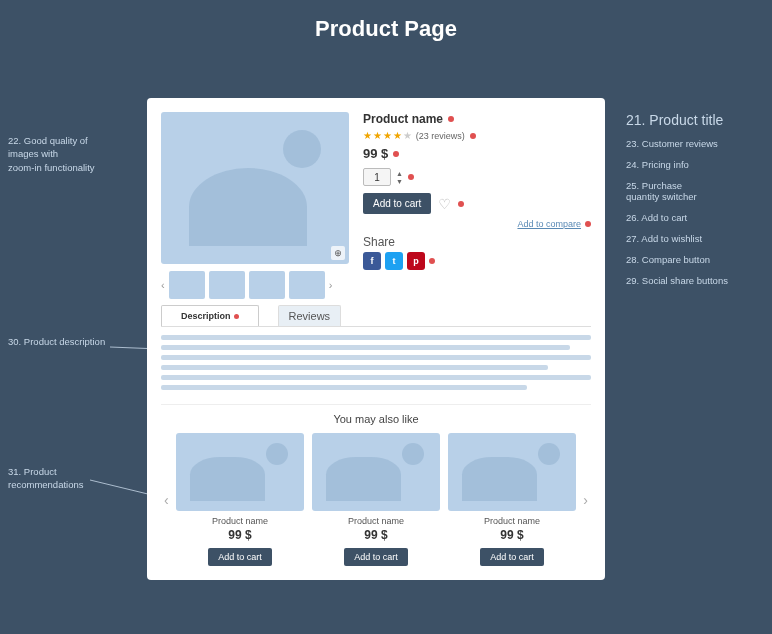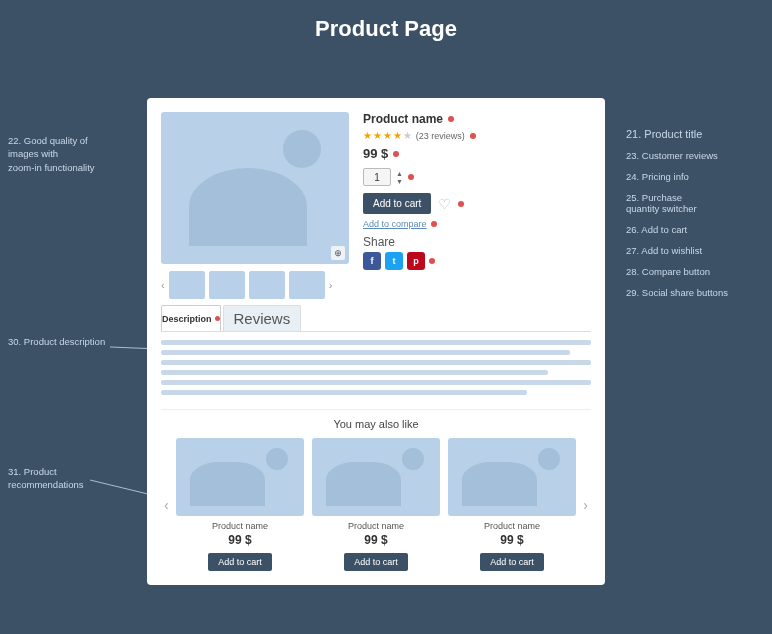--- a/index.html
+++ b/index.html
@@ -65,21 +65,21 @@
     <div style="position:absolute; left:8px; top:285px; color:#c8d8e8; font-size:9.5px; line-height:1.4;">
       <span>30. Product description</span>
     </div>
 
     <div style="position:absolute; left:8px; top:415px; color:#c8d8e8; font-size:9.5px; line-height:1.4; width:100px;">
       <span style="white-space:pre-line;">31. Product
 recommendations</span>
     </div>
 
     <div style="position:absolute; right:6px; top:62px; width:140px;">
-      <div style="color:#c8d8e8; font-size:11px; margin-bottom:10px;margin-top:16px;">21. Product title</div>
+      <div style="color:#c8d8e8; font-size:14px; margin-bottom:10px;">21. Product title</div>
       <div style="color:#c8d8e8; font-size:9.5px; margin-bottom:10px;">23. Customer reviews</div>
       <div style="color:#c8d8e8; font-size:9.5px; margin-bottom:10px;">24. Pricing info</div>
       <div style="color:#c8d8e8; font-size:9.5px; margin-bottom:10px; white-space:pre-line;">25. Purchase
 quantity switcher</div>
       <div style="color:#c8d8e8; font-size:9.5px; margin-bottom:10px;">26. Add to cart</div>
       <div style="color:#c8d8e8; font-size:9.5px; margin-bottom:10px;">27. Add to wishlist</div>
       <div style="color:#c8d8e8; font-size:9.5px; margin-bottom:10px;">28. Compare button</div>
       <div style="color:#c8d8e8; font-size:9.5px; margin-bottom:10px;">29. Social share buttons</div>
     </div>
 
@@ -135,44 +135,44 @@
             </div>
             <span style="width:6px; height:6px; background:#e05050; border-radius:50%; display:inline-block; flex-shrink:0;"></span>
           </div>
 
           <div style="display:flex; align-items:center; gap:7px; margin-bottom:5px;">
             <button style="background:#3d5166; color:#fff; font-size:10px; padding:5px 10px; border-radius:2px; border:none; cursor:pointer;">Add to cart</button>
             <span style="color:#bbb; font-size:14px; cursor:pointer;">♡</span>
             <span style="width:6px; height:6px; background:#e05050; border-radius:50%; display:inline-block; flex-shrink:0;"></span>
           </div>
 
-          <div style="margin-bottom:6px; display:flex; align-items:center; gap:4px;">
+          <div style="margin-bottom:6px; display:flex; align-items:center; gap:4px;justify-content:flex-end;">
             <span style="font-size:9px; color:#5a8ab5; text-decoration:underline; cursor:pointer;">Add to compare</span>
             <span style="width:6px; height:6px; background:#e05050; border-radius:50%; display:inline-block; flex-shrink:0;"></span>
           </div>
 
           <div>
             <div style="font-size:12px; color:#555; margin-bottom:3px;">Share</div>
             <div style="display:flex; gap:4px; align-items:center;">
               <div style="width:18px; height:18px; background:#3b5998; border-radius:3px; display:flex; align-items:center; justify-content:center; font-size:9px; color:#fff; cursor:pointer; font-weight:bold;">f</div>
               <div style="width:18px; height:18px; background:#1da1f2; border-radius:3px; display:flex; align-items:center; justify-content:center; font-size:9px; color:#fff; cursor:pointer; font-weight:bold;">t</div>
               <div style="width:18px; height:18px; background:#bd081c; border-radius:3px; display:flex; align-items:center; justify-content:center; font-size:9px; color:#fff; cursor:pointer; font-weight:bold;">p</div>
               <span style="width:6px; height:6px; background:#e05050; border-radius:50%; display:inline-block; flex-shrink:0;"></span>
             </div>
           </div>
 
         </div>
       </div>
 
       <div style="display:flex; gap:0; margin-top:6px; border-bottom:1px solid #ddd;">
-        <div style="font-size:9px; padding:4px 0; border:1px solid #ccc; border-bottom:none; background:#fff; color:#333; font-weight:600; border-radius:2px 2px 0 0; cursor:pointer; display:flex; align-items:center; gap:3px;">
+        <div style="font-size:9px; padding:4px 19px; border:1px solid #ccc; border-bottom:none; background:#fff; color:#333; font-weight:600; border-radius:2px 2px 0 0; cursor:pointer; display:flex; align-items:center; gap:3px;">
           <span>Description</span>
           <span style="width:5px; height:5px; background:#e05050; border-radius:50%; display:inline-block;"></span>
         </div>
-        <div style="font-size:15px; padding:4px 10px; border:1px solid #ddd; border-bottom:none; background:#e8eff5; color:#555; border-radius:2px 2px 0 0; cursor:pointer; margin-left:2px;">
+        <div style="font-size:11px; padding:4px 10px; border:1px solid #ddd; border-bottom:none; background:#e8eff5; color:#555; border-radius:2px 2px 0 0; cursor:pointer; margin-left:19px;">
           <span>Reviews</span>
         </div>
       </div>
 
       <div style="padding:8px 0; margin-bottom:6px;">
         <div style="height:5px; background:#c8d8e8; border-radius:2px; margin-bottom:5px;"></div>
         <div style="height:5px; background:#c8d8e8; border-radius:2px; margin-bottom:5px; width:95%;"></div>
         <div style="height:5px; background:#c8d8e8; border-radius:2px; margin-bottom:5px;"></div>
         <div style="height:5px; background:#c8d8e8; border-radius:2px; margin-bottom:5px; width:90%;"></div>
         <div style="height:5px; background:#c8d8e8; border-radius:2px; margin-bottom:5px;"></div>

